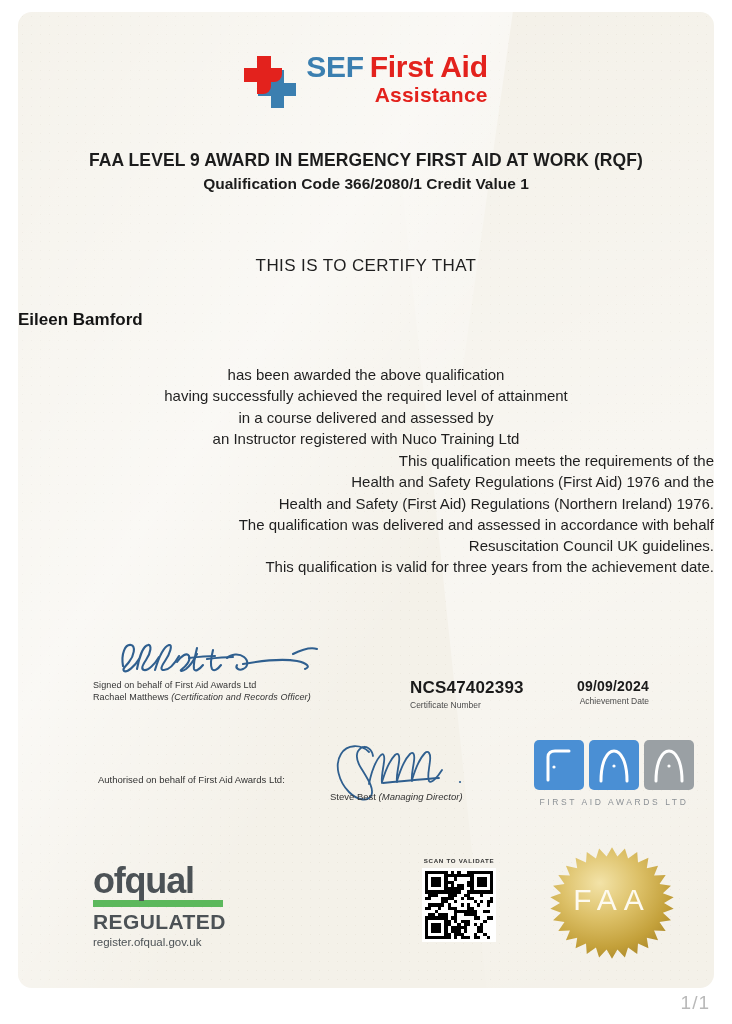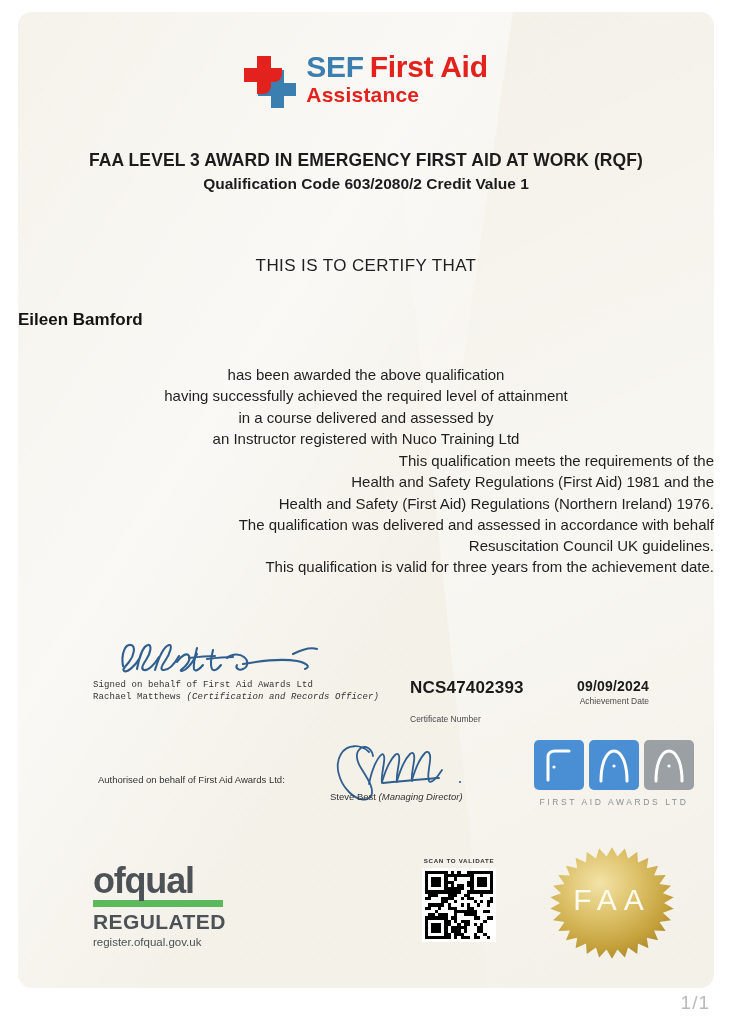--- a/index.html
+++ b/index.html
@@ -65,49 +65,49 @@
   }
   .cross-red::before, .cross-red::after {
     content:""; position:absolute; background:#e3221d;
   }
   .cross-red::before { left:13px; top:0; width:14px; height:38px; border-bottom-right-radius:8px;}
   .cross-red::after  { left:0; top:12px; width:38px; height:14px; border-bottom-right-radius:8px;}
   .sef-words { display:flex; flex-direction:column; }
   .sef-line1 { font-size:30px; font-weight:bold; line-height:1.02; letter-spacing:-0.3px; }
   .sef-sef { color:#3b7fb0; }
   .sef-fa  { color:#e3221d; margin-left:6px; }
-  .sef-line2 { font-size:21px; font-weight:bold; color:#e3221d; line-height:1.15; letter-spacing:0.2px;}
+  .sef-line2 { font-size:21px; font-weight:bold; color:#e3221d; text-align:right; line-height:1.15; letter-spacing:0.2px;}
 
   
   .title-block { position:absolute; left:0; right:0; top:138px; text-align:center; }
   .title-l1 { font-size:17.5px; font-weight:bold; color:#1c1c1c; letter-spacing:0.1px; }
   .title-l2 { font-size:15.5px; font-weight:bold; color:#1c1c1c; margin-top:4px; }
 
   
   .certify { position:absolute; left:0; right:0; top:244px; text-align:center;
              font-size:17px; color:#1f1f1f; letter-spacing:0.4px; }
   .recipient { position:absolute; left:0; right:0; top:298px; text-align:left;
                font-size:17px; font-weight:bold; color:#141414; }
 
   
   .para1 { position:absolute; left:0; right:0; top:352px; text-align:center;
            font-size:15px; color:#1f1f1f; line-height:1.42; }
   .para2 { position:absolute; left:0; right:0; top:438px; text-align:right;
            font-size:15px; color:#1f1f1f; line-height:1.42; }
 
   
-  .sig1 { position:absolute; left:75px; top:624px; width:300px;font-family:Liberation Mono, monospace; }
+  .sig1 { position:absolute; left:75px; top:624px; width:300px; }
   .sig1-svg { display:block; margin-left:22px; }
   .sig1-l1 { font-size:9px; color:#333; margin-top:2px; letter-spacing:0.1px; }
   .sig1-l2 { font-size:9px; color:#333; margin-top:2px; letter-spacing:0.1px; }
   .sig1-l2 i { font-style:italic; }
 
   .certno { position:absolute; left:392px; top:666px; }
   .certno-val { font-size:17px; font-weight:bold; color:#1a1a1a; letter-spacing:0.2px;}
-  .certno-lbl { font-size:8.5px; color:#4a4a4a; margin-top:16px; }
+  .certno-lbl { font-size:8.5px; color:#4a4a4a; margin-top:2px; }
   .achdate { position:absolute; left:559px; top:666px; text-align:right; }
   .achdate-val { font-size:14px; font-weight:bold; color:#1a1a1a; letter-spacing:0.2px;}
   .achdate-lbl { font-size:8.5px; color:#4a4a4a; margin-top:2px; }
 
   
   .auth { position:absolute; left:80px; top:762px; font-size:9.5px; color:#333; }
   .sig2wrap { position:absolute; left:305px; top:726px; width:170px; height:70px; }
   .sig2-name { position:absolute; left:312px; top:779px; font-size:9.5px; color:#333; }
   .sig2-name i { font-style:italic; }
 
@@ -162,37 +162,37 @@
         </div>
         <div class="sef-words">
           <div class="sef-line1">
             <span class="sef-sef">SEF</span><span class="sef-fa">First Aid</span>
           </div>
           <div class="sef-line2">Assistance</div>
         </div>
       </div>
 
       <div class="title-block">
-        <div class="title-l1">FAA LEVEL 3 AWARD IN EMERGENCY FIRST AID AT WORK (RQF)</div>
-        <div class="title-l2">Qualification Code 603/2080/2 Credit Value 1</div>
+        <div class="title-l1">FAA LEVEL 9 AWARD IN EMERGENCY FIRST AID AT WORK (RQF)</div>
+        <div class="title-l2">Qualification Code 366/2080/1 Credit Value 1</div>
       </div>
 
       <div class="certify">THIS IS TO CERTIFY THAT</div>
       <div class="recipient">Eileen Bamford</div>
 
       <div class="para1">
         <div>has been awarded the above qualification</div>
         <div>having successfully achieved the required level of attainment</div>
         <div>in a course delivered and assessed by</div>
         <div>an Instructor registered with Nuco Training Ltd</div>
       </div>
 
       <div class="para2">
         <div>This qualification meets the requirements of the</div>
-        <div>Health and Safety Regulations (First Aid) 1981 and the</div>
+        <div>Health and Safety Regulations (First Aid) 1976 and the</div>
         <div>Health and Safety (First Aid) Regulations (Northern Ireland) 1976.</div>
         <div>The qualification was delivered and assessed in accordance with behalf</div>
         <div>Resuscitation Council UK guidelines.</div>
         <div>This qualification is valid for three years from the achievement date.</div>
       </div>
 
       <div class="sig1">
         <svg class="sig1-svg" width="215" height="42" viewBox="0 0 215 42">
           <g fill="none" stroke="#2f5f8f" stroke-width="2.1" stroke-linecap="round" stroke-linejoin="round">
             <path d="M8,30 C6,18 10,8 16,9 C21,10 19,20 14,26 C10,31 7,33 9,35 C12,37 20,30 24,23"></path>

